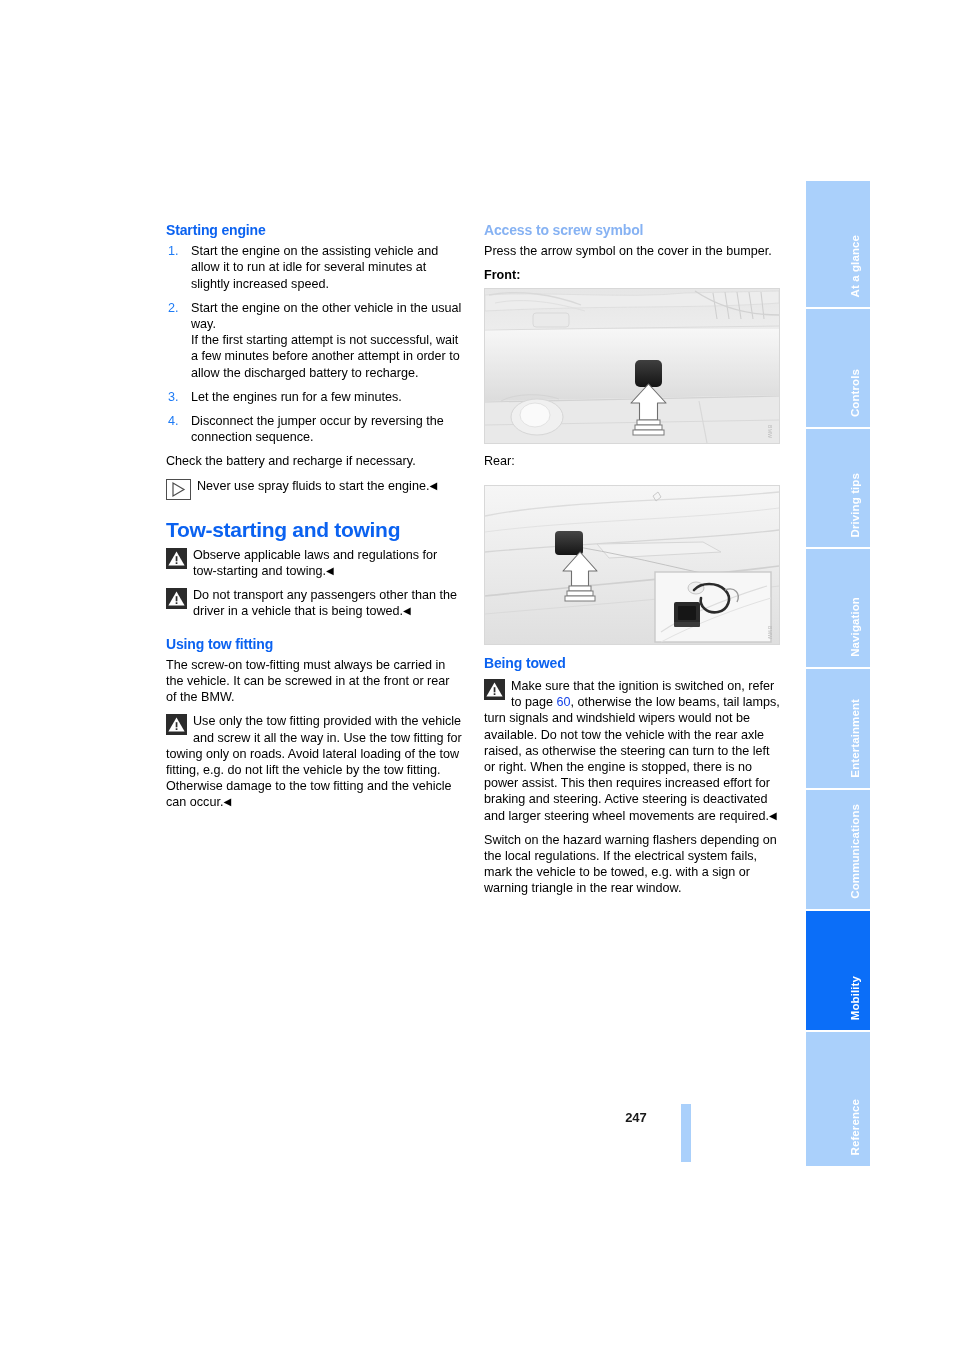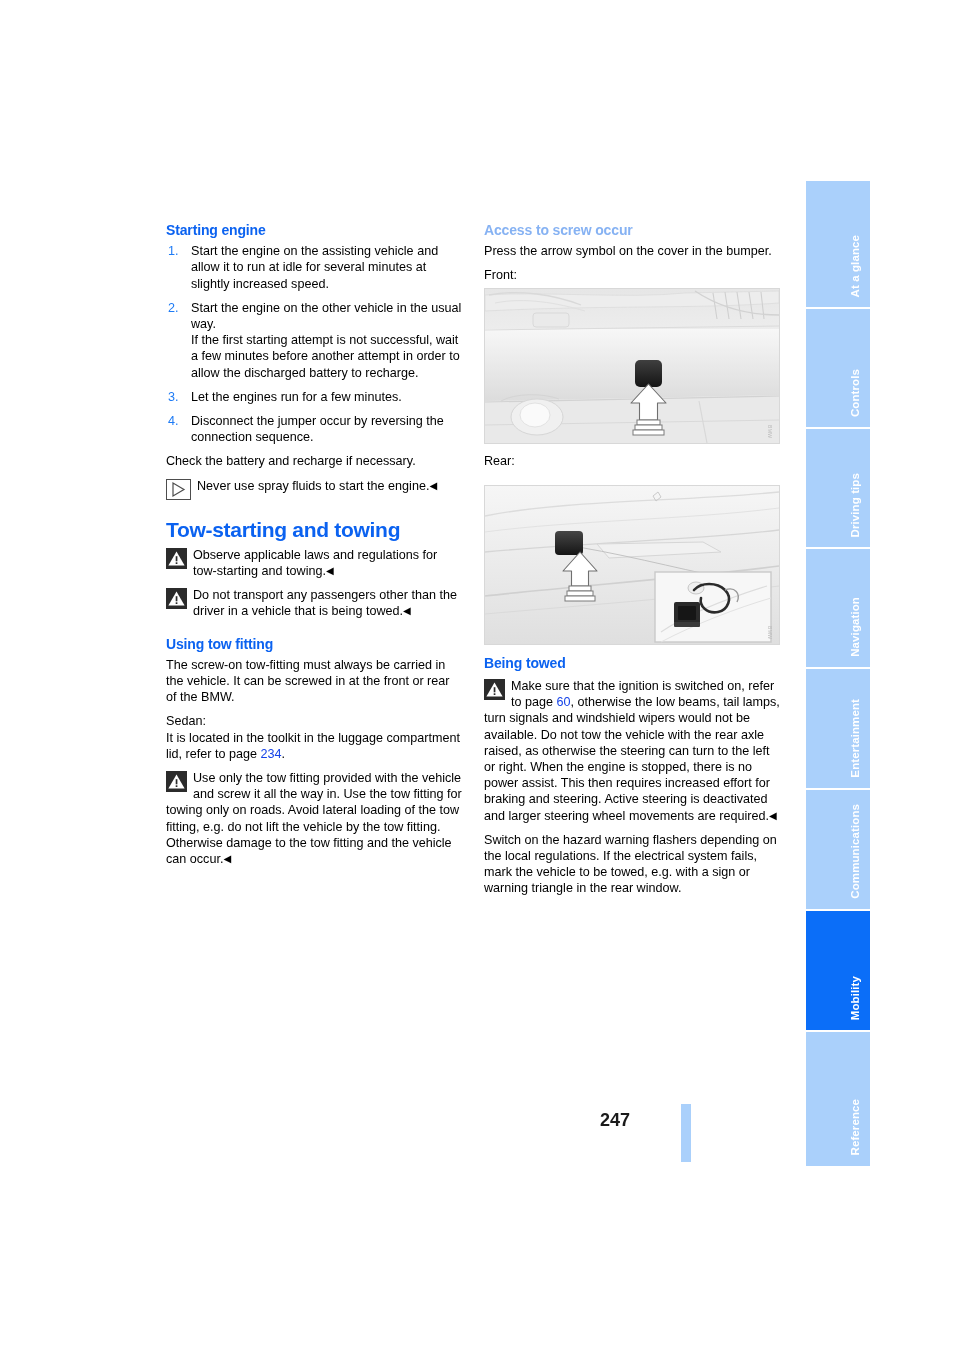--- a/index.html
+++ b/index.html
@@ -164,22 +164,22 @@
     letter-spacing: 0.1px;
     white-space: nowrap;
   }
 
   
   #pagenum {
     position: absolute;
     left: 600px;
     top: 1110px;
     width: 72px;
-    text-align: left;
-    font-size: 18px;
+    text-align: center;
+    font-size: 13px;
     font-weight: bold;
     color: #1a1a1a;
   }
   #footbar {
     position: absolute;
     left: 681px;
     top: 1104px;
     width: 10px;
     height: 58px;
     background: #aad0fb;
@@ -267,24 +267,20 @@
       </span>
       <div class="body">
         <span>Do not transport any passengers other than the driver in a vehicle that is being towed.</span><span class="endmark">◀</span>
       </div>
     </div>
 
     <h2 class="sec" style="margin-top:16px;">Using tow fitting</h2>
 
     <p class="t">The screw-on tow-fitting must always be carried in the vehicle. It can be screwed in at the front or rear of the BMW.</p>
 
-    <p class="t">
-      <span>Sedan:</span><br>
-      <span>It is located in the toolkit in the luggage compartment lid, refer to page </span><span class="pg">234</span><span>.</span>
-    </p>
 
 
     <div class="note">
       <span class="icon">
         <span class="ico-warn">
           <svg width="21" height="21" viewBox="0 0 21 21">
             <polygon points="10.5,3.4 18.6,17.4 2.4,17.4" fill="#ffffff"></polygon>
             <rect x="9.7" y="8.2" width="1.7" height="5.1" fill="#2b2b2b"></rect>
             <rect x="9.7" y="14.3" width="1.7" height="1.7" fill="#2b2b2b"></rect>
           </svg>
@@ -292,25 +288,25 @@
       </span>
       <div class="body">
         <span>Use only the tow fitting provided with the vehicle and screw it all the way in. Use the tow fitting for towing only on roads. Avoid lateral loading of the tow fitting, e.g. do not lift the vehicle by the tow fitting. Otherwise damage to the tow fitting and the vehicle can occur.</span><span class="endmark">◀</span>
       </div>
     </div>
 
   </div>
 
   <div class="col" id="col-right">
 
-    <h2 class="sec pale">Access to screw occur</h2>
+    <h2 class="sec pale">Access to screw symbol</h2>
 
     <p class="t">Press the arrow symbol on the cover in the bumper.</p>
 
-    <p class="t" style="margin-bottom:0;">Front:</p>
+    <p class="t" style="margin-bottom:0;font-weight:bold;">Front:</p>
 
     <div class="fig" style="height:156px;">
       <svg width="294" height="154" viewBox="0 0 294 154">
         <defs>
           <linearGradient id="fgA" x1="0" y1="0" x2="0" y2="1">
             <stop offset="0%" stop-color="#e6e6e6"></stop>
             <stop offset="55%" stop-color="#f4f4f4"></stop>
             <stop offset="100%" stop-color="#e0e0e0"></stop>
           </linearGradient>
           <linearGradient id="fgB" x1="0" y1="0" x2="0" y2="1">

